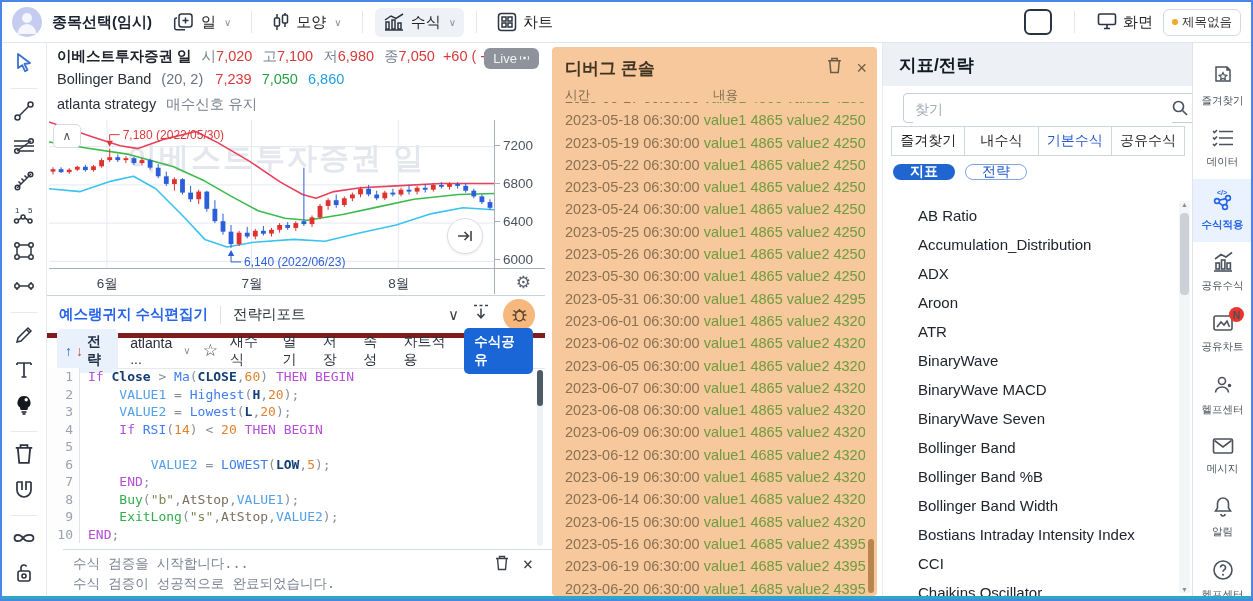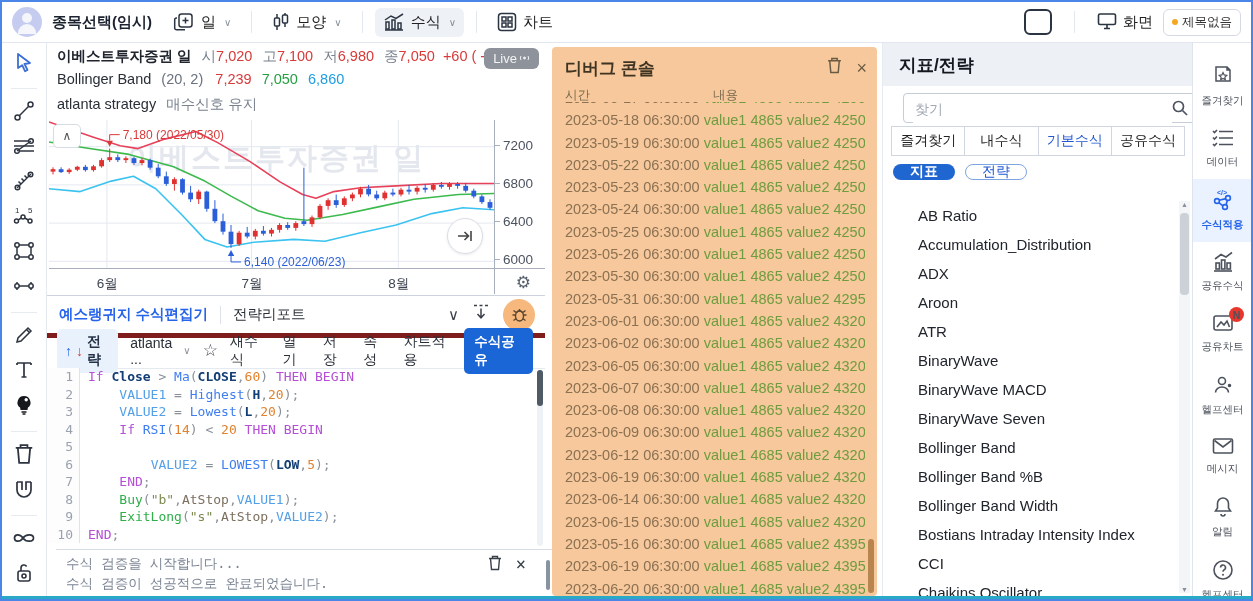--- a/index.html
+++ b/index.html
@@ -64,21 +64,21 @@
   .ed-btn{color:#2a2f38;}
   #share-btn{background:#1a66d6;color:#fff;font-weight:bold;border-radius:5px;padding:5px 10px;font-size:13.5px;margin-right:12px;}
   #code-area{position:absolute;left:0;top:72px;width:100%;height:181px;font-family:"DejaVu Sans Mono","Liberation Mono",monospace;font-size:13px;}
   .code-row{display:flex;height:17.5px;line-height:17.5px;white-space:pre;}
   .gut{width:26px;text-align:right;padding-right:6px;color:#9aa2ae;border-right:1px solid #dfe4ec;flex:0 0 auto;background:#fdfdfe;}
   .cl{padding-left:8px;}
   .tk-kw{color:#b44fd6;} .tk-fn{color:#3f7ef0;} .tk-var{color:#53a0e8;} .tk-id{color:#123d75;font-weight:bold;}
   .tk-num{color:#e0822f;} .tk-str{color:#7d8a52;} .tk-grn{color:#2fae4a;} .tk-pun{color:#8a909a;} .tk-id2{color:#7c6f5e;}
   #code-sb{position:absolute;right:2px;top:74px;width:6px;height:176px;background:#eef1f5;border-radius:3px;}
   #code-sb i{position:absolute;left:0;top:0;width:6px;height:36px;background:#4e5a66;border-radius:3px;display:block;}
-  #output{position:absolute;left:9px;top:253px;width:100%;height:45px;border-top:1px solid #d7dde6;font-family:"DejaVu Sans Mono","Liberation Mono",monospace;font-size:13.5px;color:#7b8494;}
+  #output{position:absolute;left:16px;top:253px;width:100%;height:45px;border-top:1px solid #d7dde6;font-family:"DejaVu Sans Mono","Liberation Mono",monospace;font-size:13.5px;color:#7b8494;}
   .out-line{padding-left:10px;line-height:20px;white-space:nowrap;}
   #out-icons{position:absolute;right:28px;top:5px;display:flex;gap:14px;color:#3a4048;align-items:center;}
   #out-x{font-size:17px;line-height:1;}
   #out-sb{position:absolute;right:4px;top:10px;width:4px;height:30px;background:#8893a0;border-radius:2px;}
   
   #debug{position:absolute;left:550px;top:45px;width:325px;height:549px;background:#f6c89c;border-radius:4px;overflow:hidden;}
   #dbg-title{position:absolute;left:13px;top:10px;font-size:17px;font-weight:bold;color:#3f3322;}
   #dbg-icons{position:absolute;right:10px;top:10px;display:flex;gap:14px;color:#6b5b42;align-items:center;}
   #dbg-x{font-size:18px;line-height:1;}
   #dbg-cols{position:absolute;left:13px;top:40px;width:290px;display:flex;font-size:12.5px;color:#7d6b4e;}

